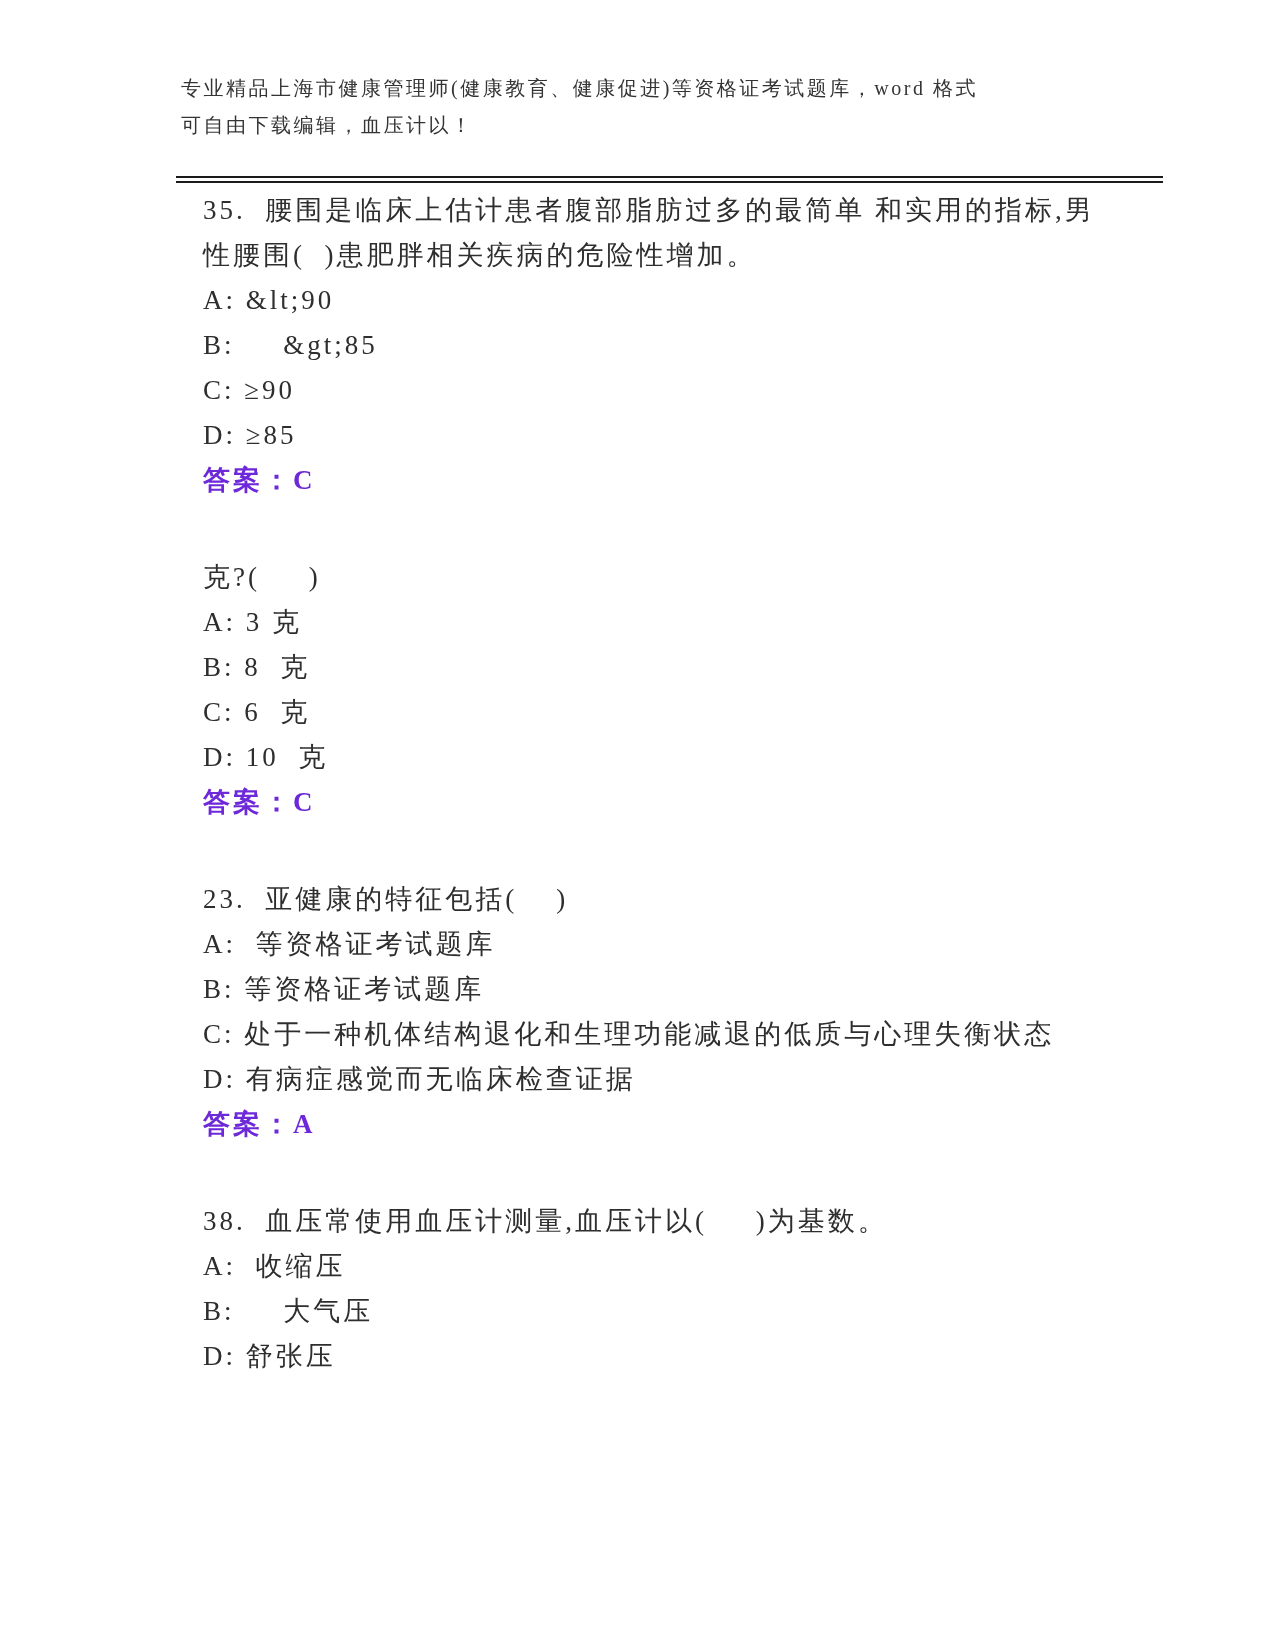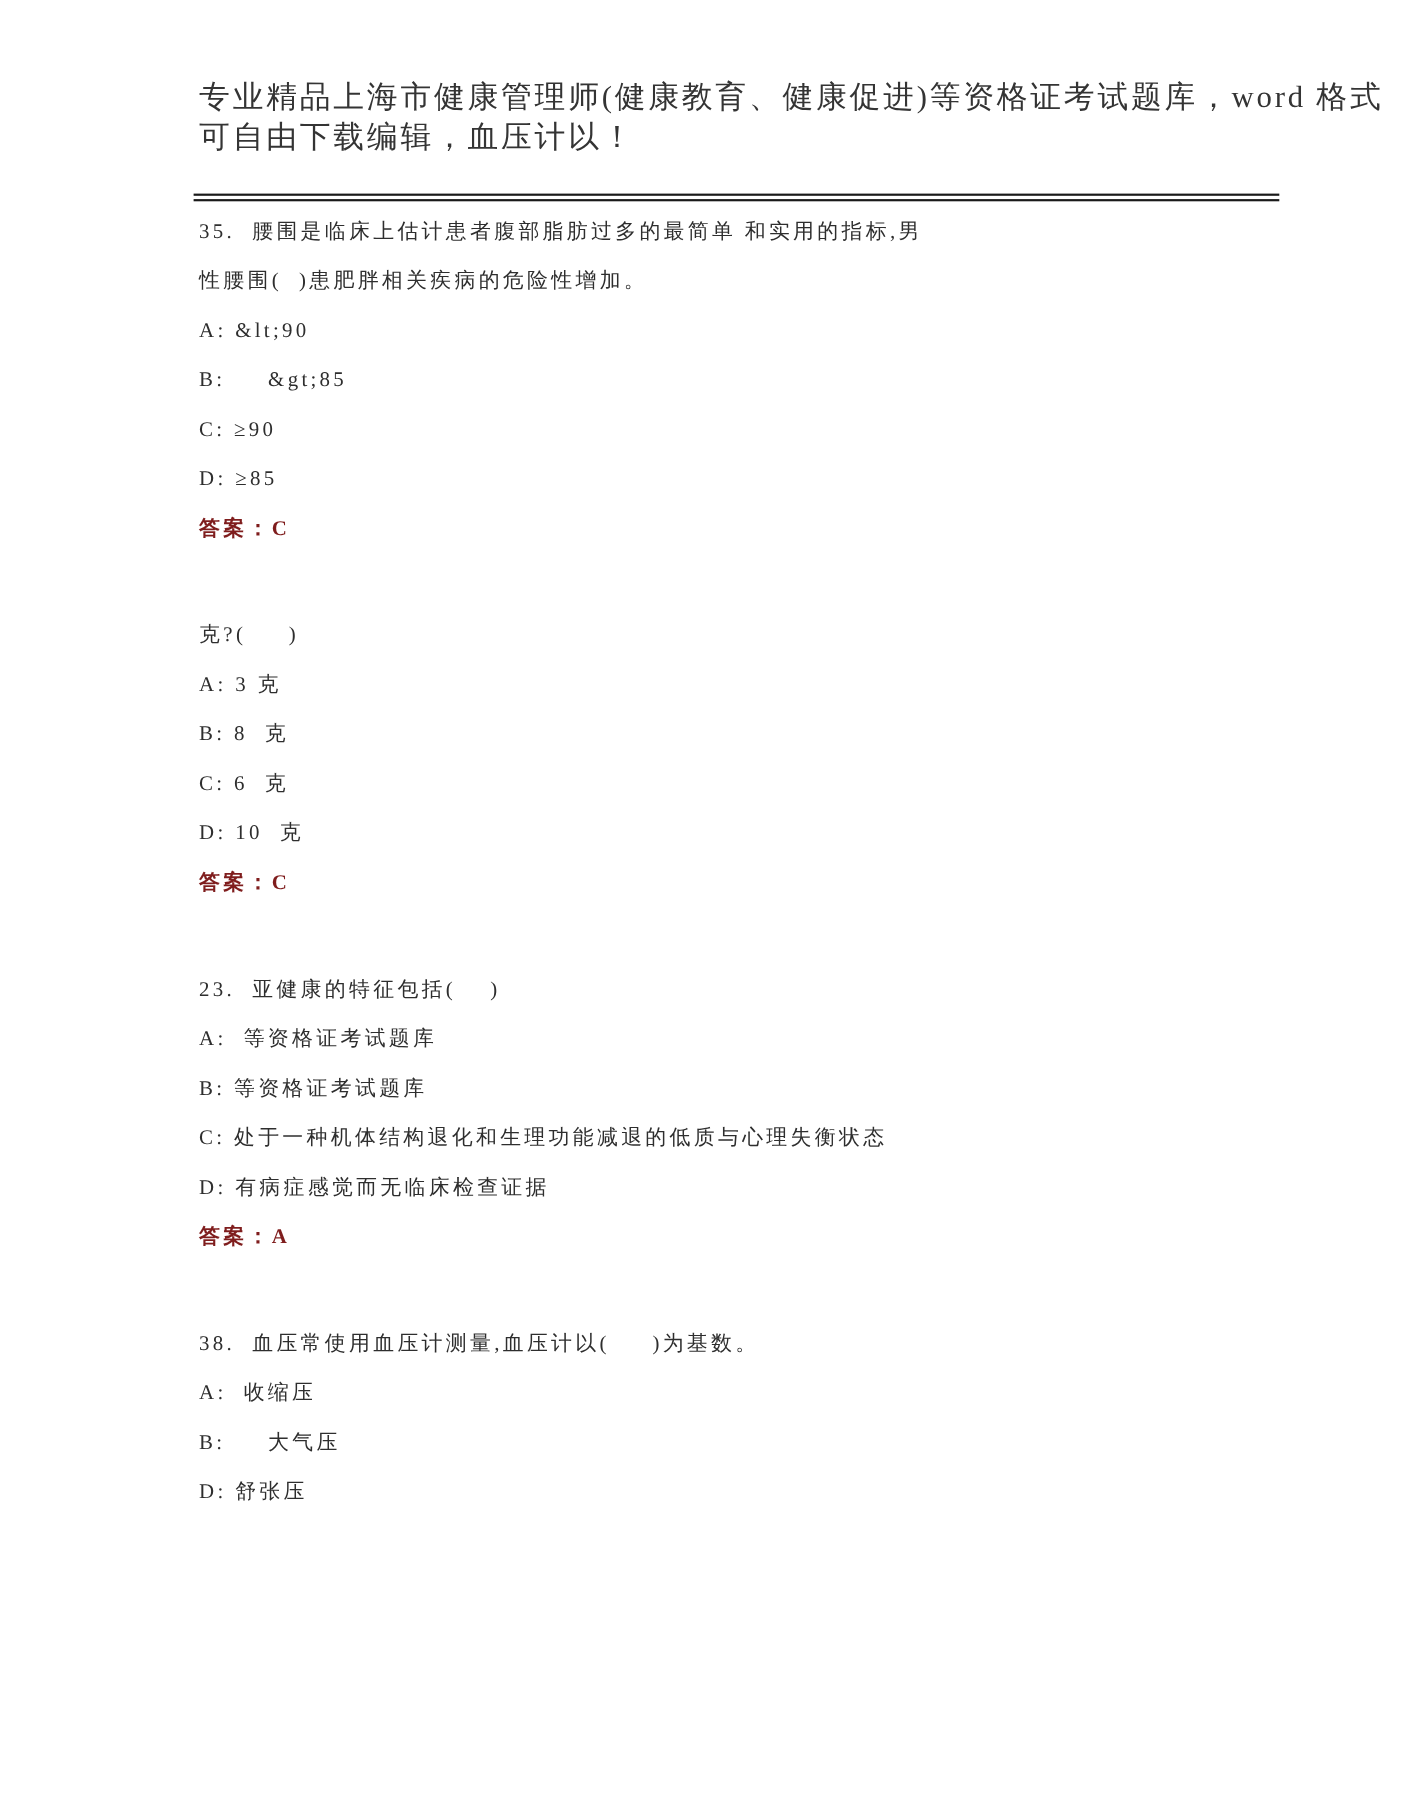--- a/index.html
+++ b/index.html
@@ -16,21 +16,21 @@
     font-family: "Liberation Serif", "DejaVu Serif", serif;
     color: #2e2e2e;
   }
   .doc-header {
     position: absolute;
     left: 181px;
     top: 70px;
     width: 940px;
   }
   .h-line {
-    font-size: 28px;
+    font-size: 20px;
     line-height: 37px;
     letter-spacing: 2.5px;
     white-space: pre;
     color: #343434;
   }
   .header-rule {
     position: absolute;
     left: 176px;
     top: 176px;
     width: 987px;
@@ -38,32 +38,33 @@
     border-top: 2px solid #1a1a1a;
     border-bottom: 2px solid #1a1a1a;
   }
   .content {
     position: absolute;
     left: 181px;
     top: 188px;
     width: 960px;
   }
   .line {
-    font-size: 19px;
+    font-size: 27px;
     line-height: 45px;
     height: 45px;
     white-space: pre;
     letter-spacing: 3px;
+    margin-left: 22px;
   }
   .question + .question {
     margin-top: 52px;
   }
   .answer {
     font-weight: bold;
-    color: #7f1d1d;
+    color: #6d28d9;
   }
 </style>
 </head>
 <body>
 
 <div class="page">
   <header class="doc-header">
     <div class="h-line">专业精品上海市健康管理师(健康教育、健康促进)等资格证考试题库，word 格式</div>
     <div class="h-line">可自由下载编辑，血压计以！</div>
   </header>

